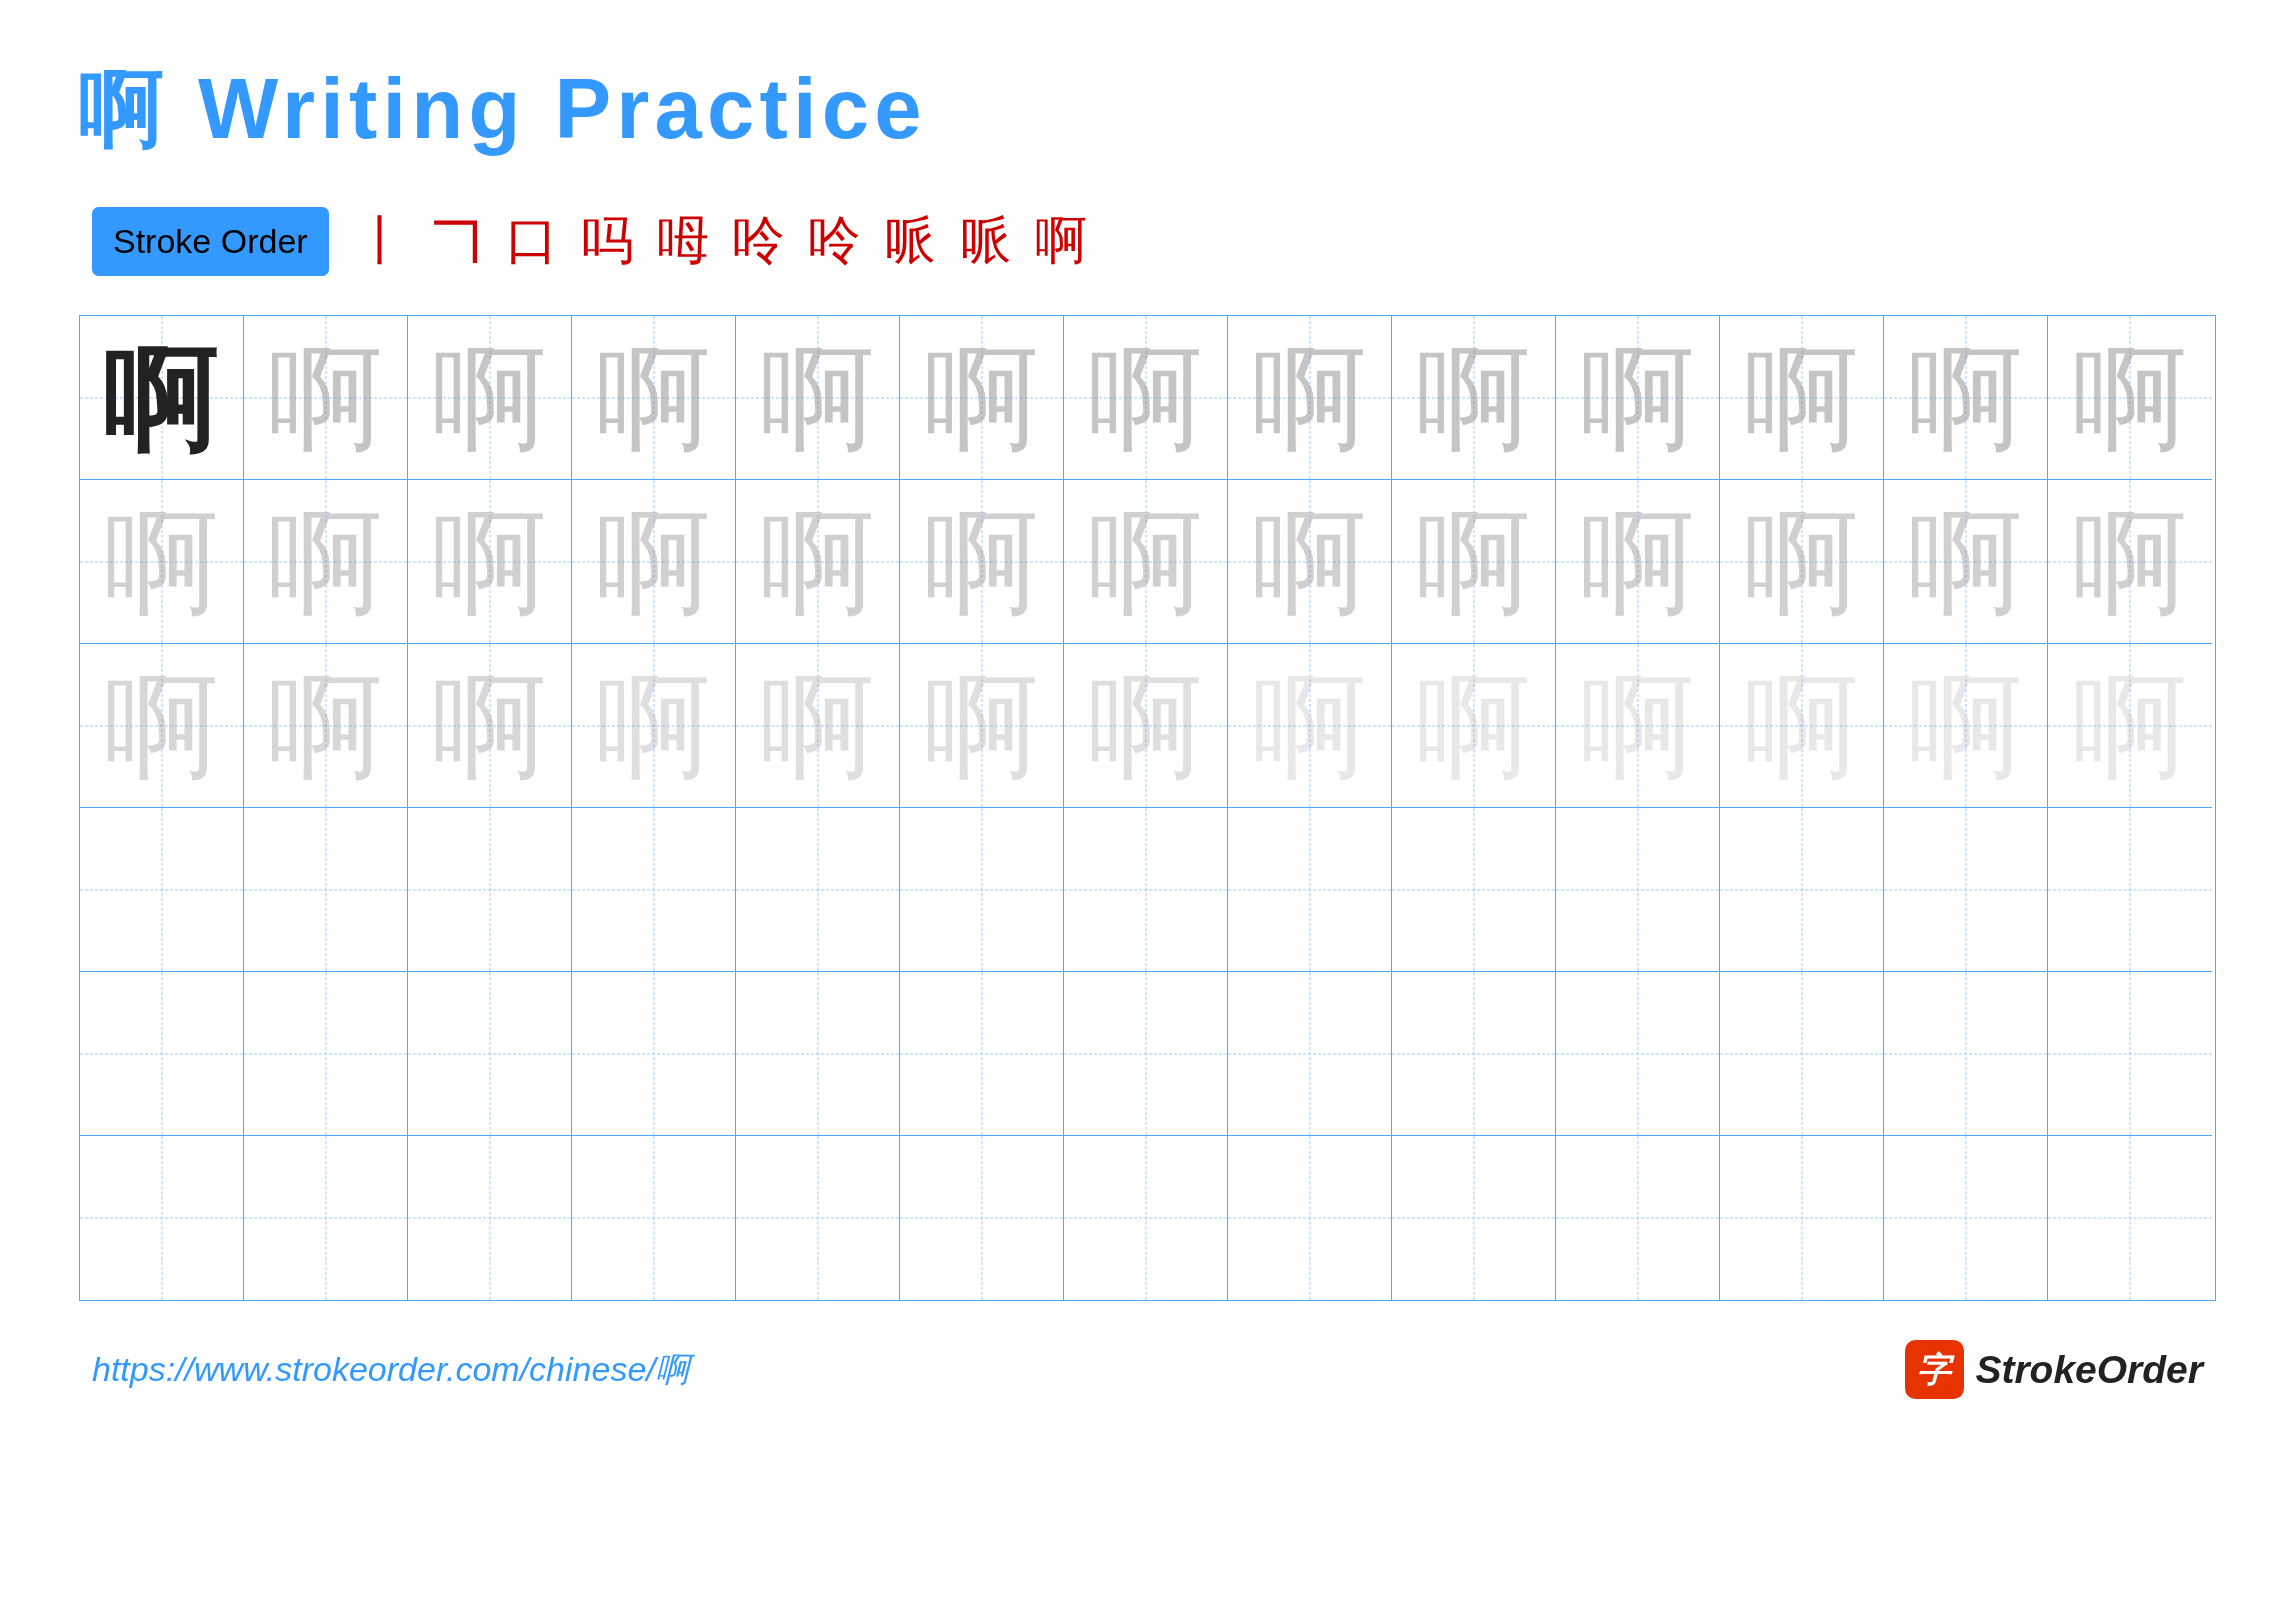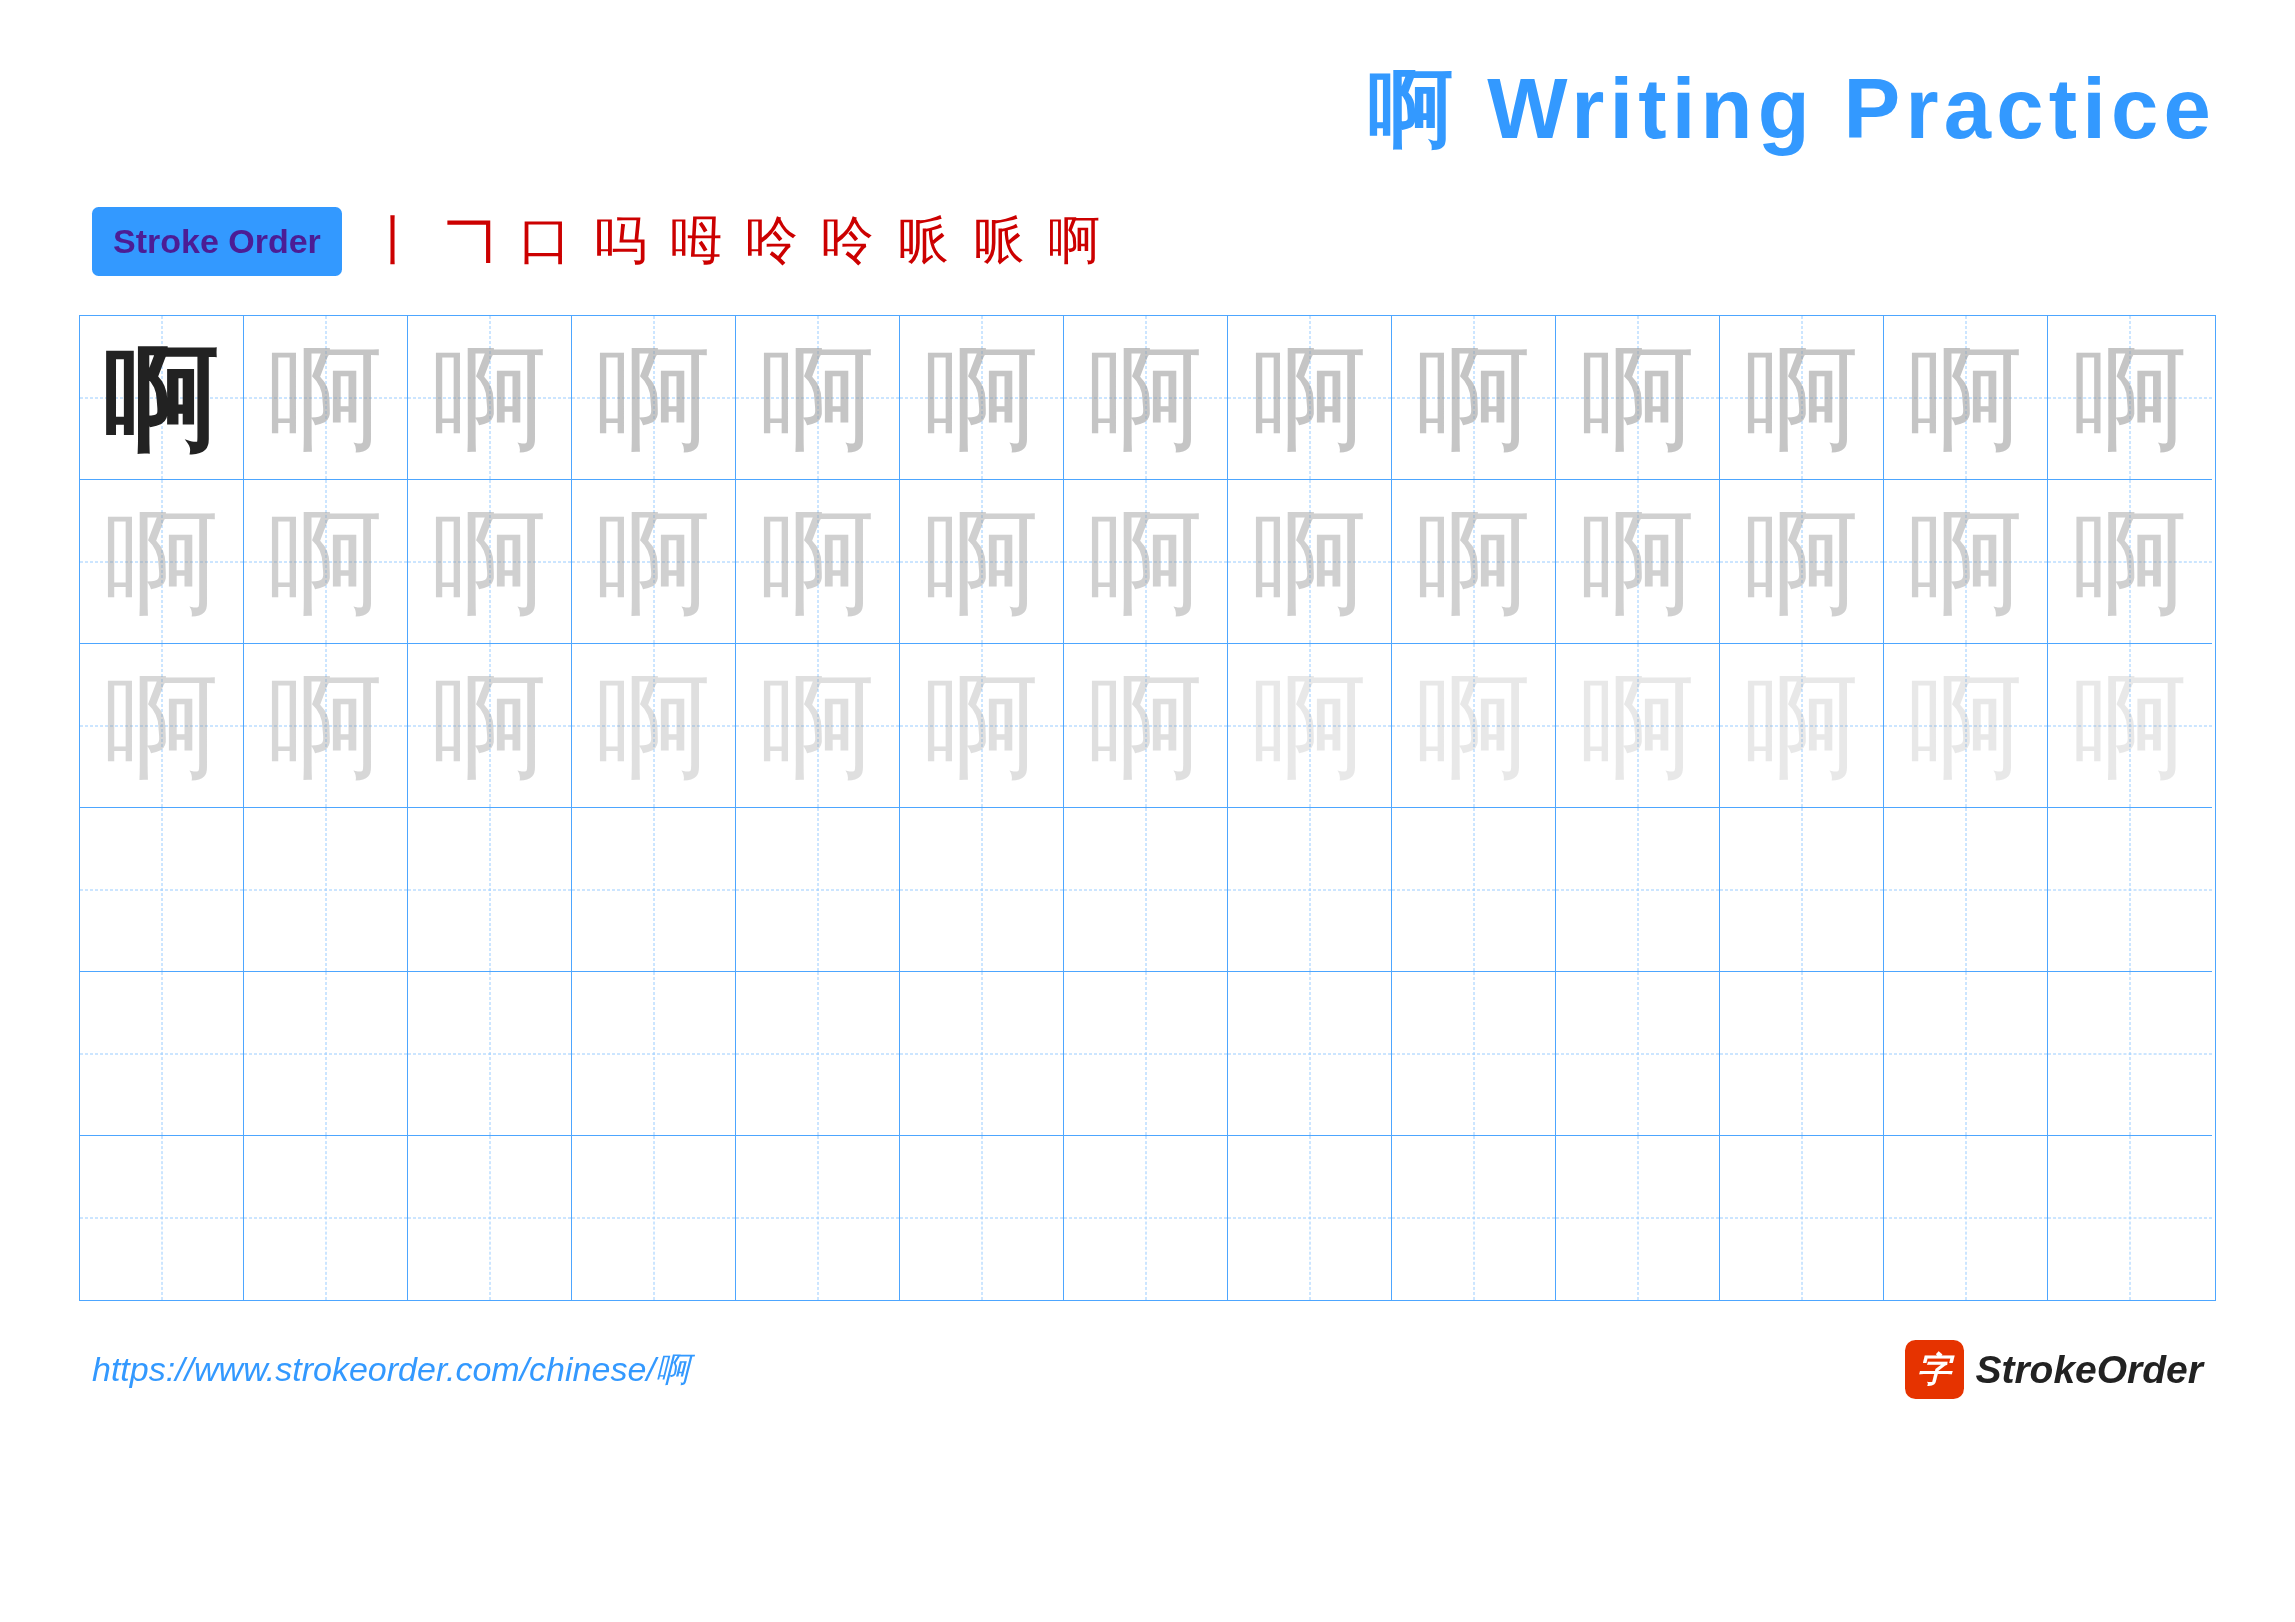--- a/index.html
+++ b/index.html
@@ -12,21 +12,21 @@
       position: relative;
       overflow: hidden;
     }
 
     .page {
       width: 2295px;
       height: 1264px;
       padding: 52px 79px;
       display: flex;
       flex-direction: column;
-      align-items: flex-end;
+      align-items: flex-start;
     }
 
     .title {
       font-size: 85px;
       color: #3399ff;
       font-weight: bold;
       margin-bottom: 39px;
       letter-spacing: 5.2px;
     }
 
@@ -34,23 +34,23 @@
       display: flex;
       align-items: center;
       gap: 26px;
       margin-bottom: 39px;
       width: 100%;
       padding-left: 13px;
     }
 
     .stroke-order-badge {
       background: #3399ff;
-      color: #4c1d95;
+      color: #000000;
       font-size: 34px;
-      font-weight: bold;
+      font-weight: normal;
       padding: 15px 21px;
       border-radius: 6.5px;
       white-space: nowrap;
     }
 
     .stroke-sequence {
       display: flex;
       align-items: center;
       gap: 23.6px;
       font-size: 52px;

